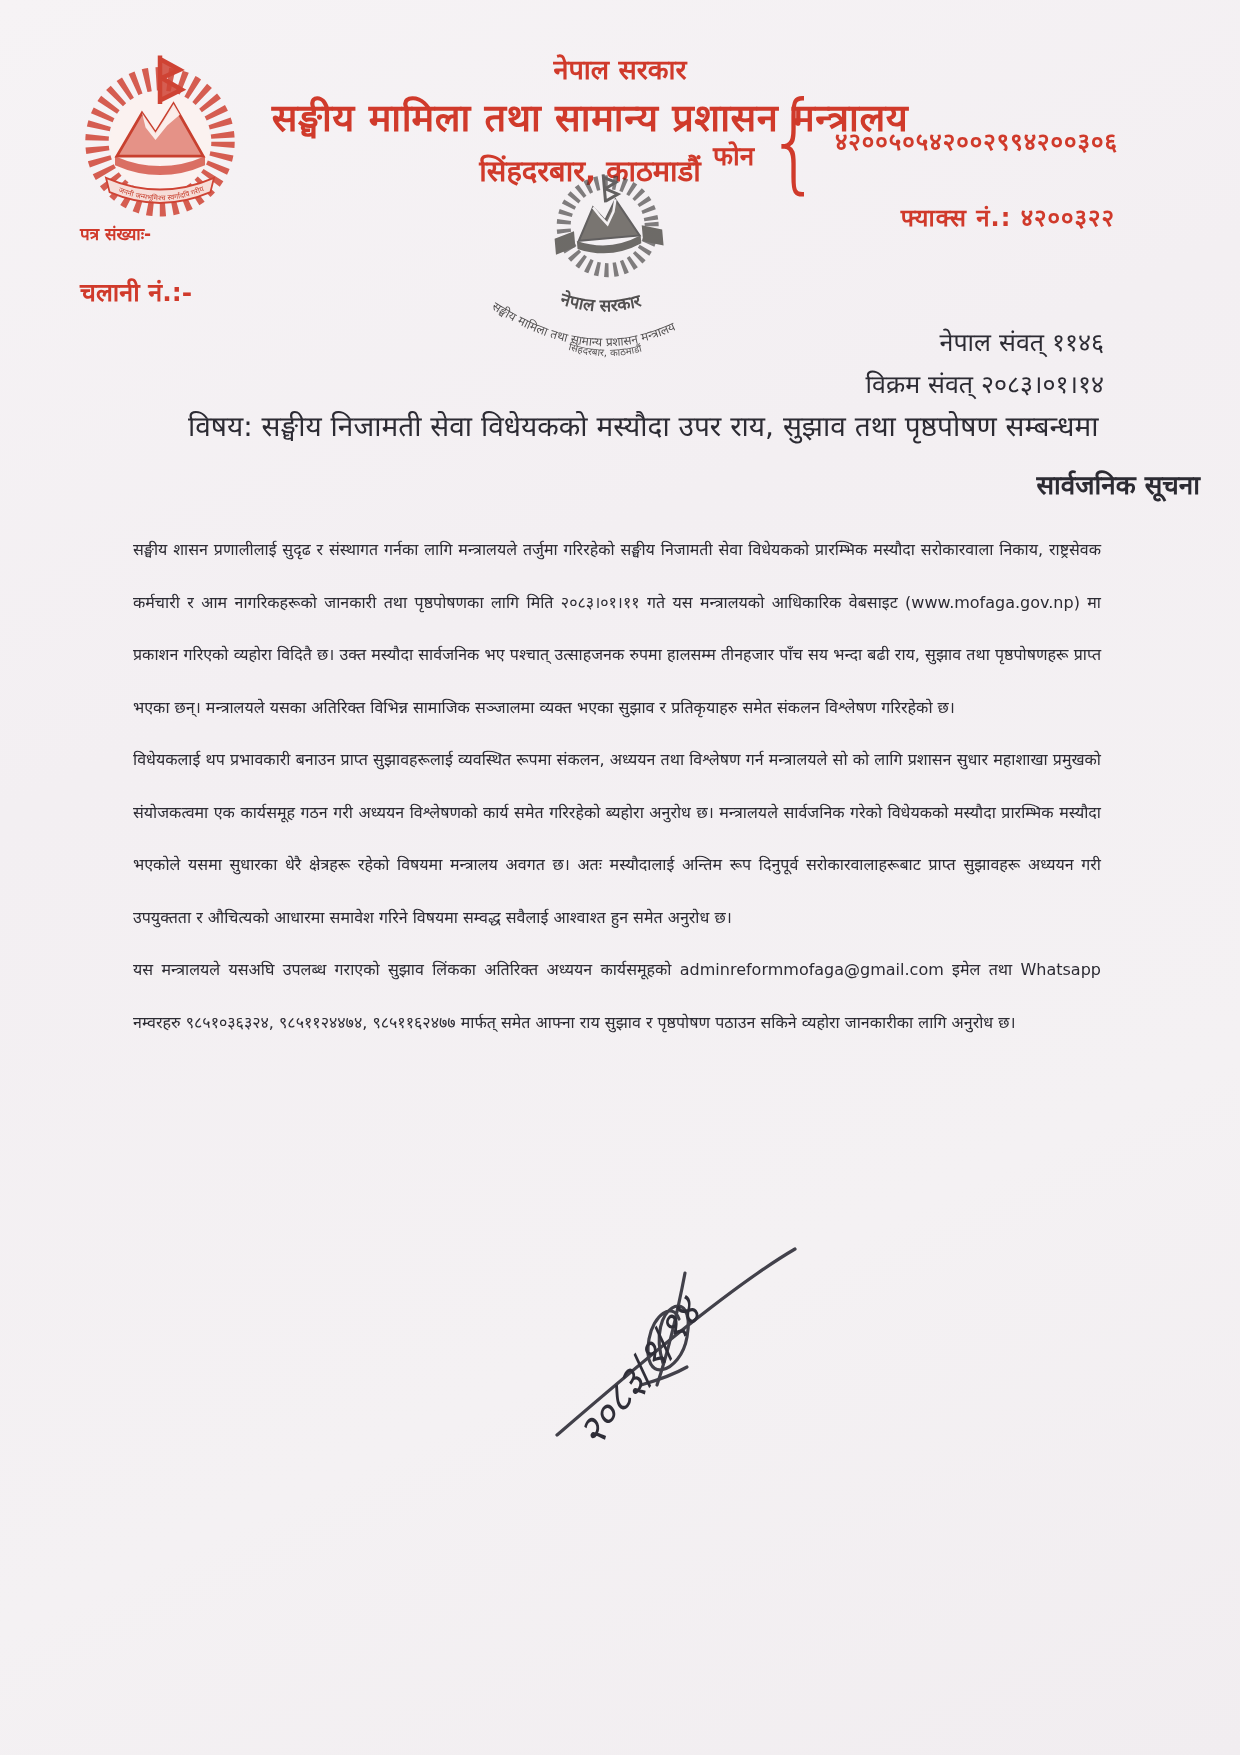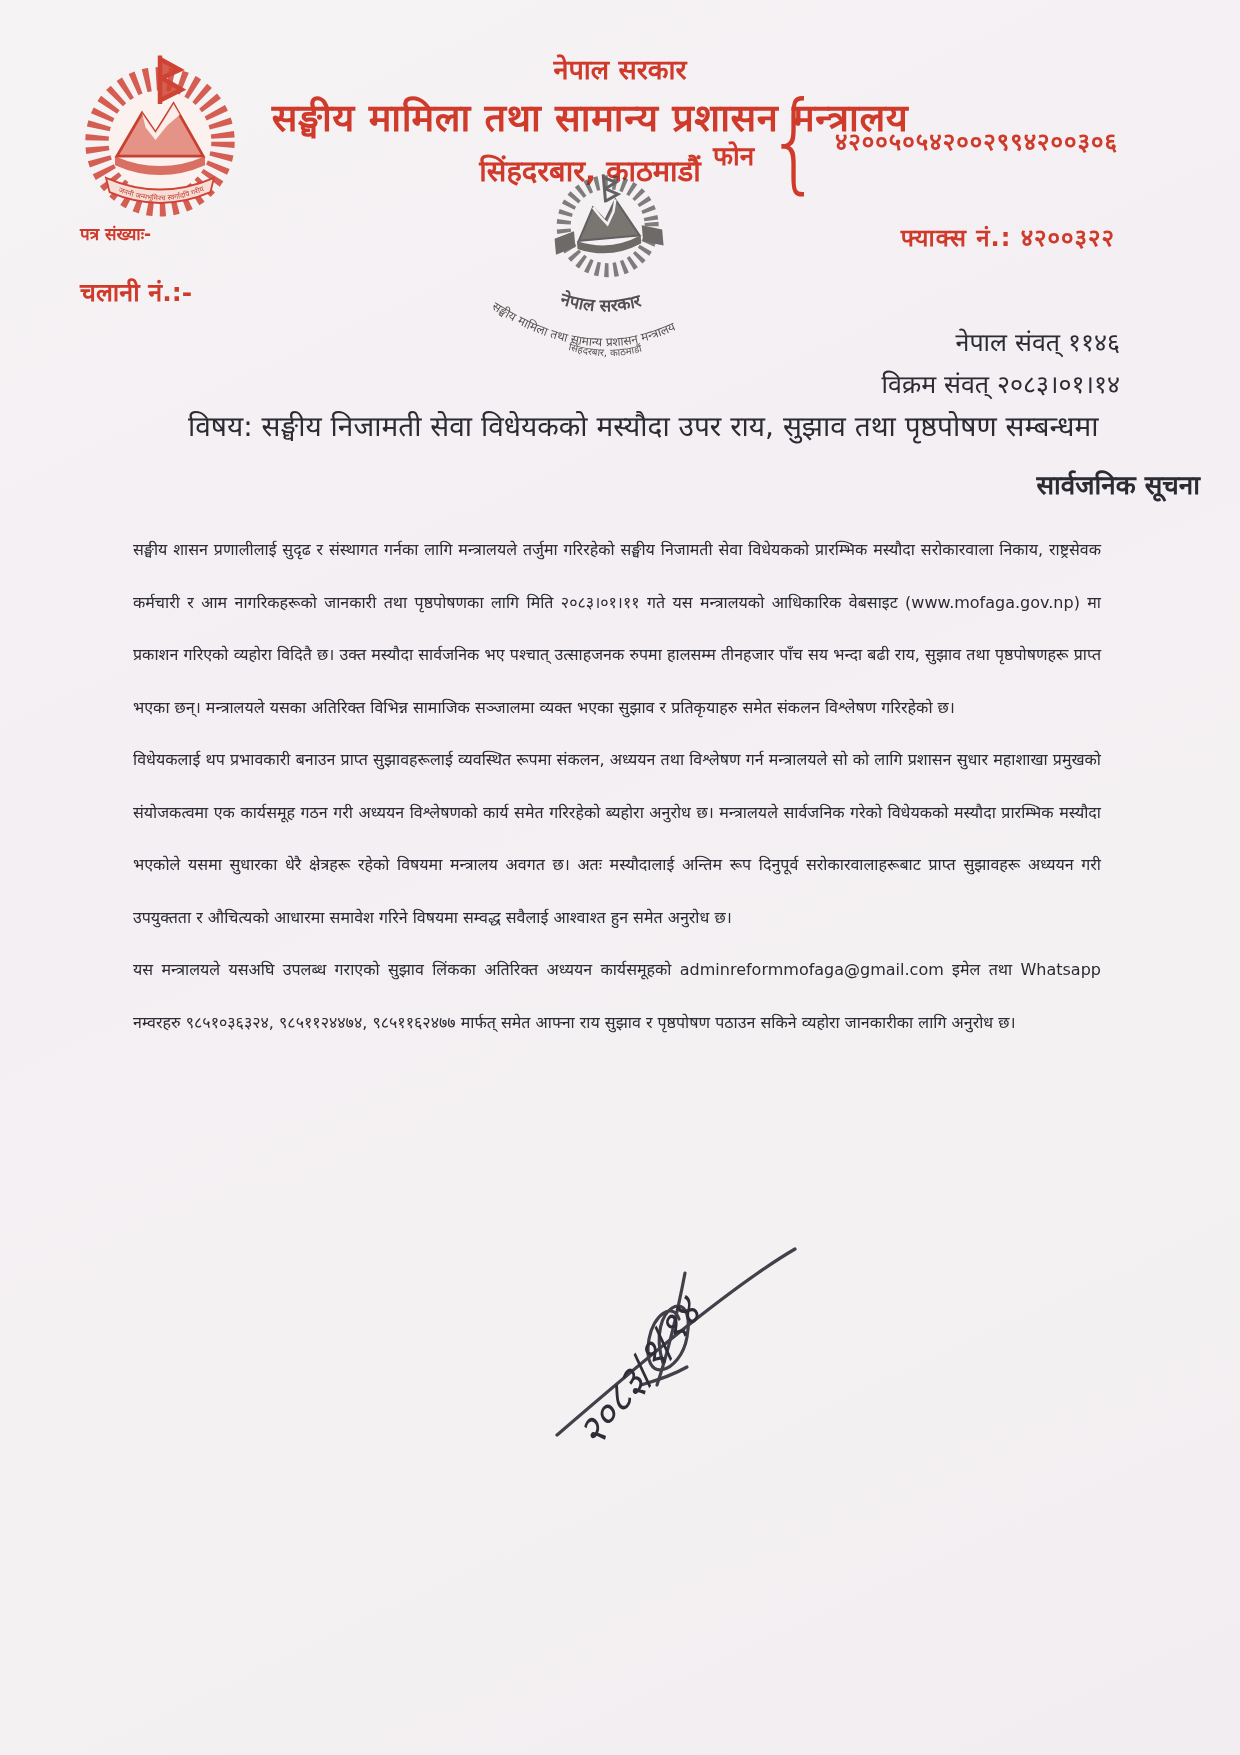--- a/index.html
+++ b/index.html
@@ -31,34 +31,34 @@
   .phone-block {
     position:absolute; top:92px; right:122px;
     display:flex; align-items:center; gap:6px;
   }
   .phone-label { font-size:26px; font-weight:bold; color:#d03a2b; margin-top:26px; }
   .phone-brace { font-size:108px; font-weight:200; color:#d03a2b; line-height:100px; transform:scaleX(.8); }
   .phone-numbers { display:flex; flex-direction:row; }
   .phone-numbers span { font-size:24px; font-weight:bold; color:#d03a2b; line-height:36px; letter-spacing:1px; }
   .fax-line {
     position:absolute; top:200px; right:125px;
-    font-size:24px; font-weight:bold; color:#d03a2b; letter-spacing:1px;margin-top:20px;
+    font-size:24px; font-weight:bold; color:#d03a2b; letter-spacing:1px;
   }
   .ref-line { position:absolute; top:222px; left:80px; font-size:17px; font-weight:bold; color:#d03a2b; }
   .dispatch-line { position:absolute; top:274px; left:80px; font-size:25px; font-weight:bold; color:#d03a2b; }
 
   
   .stamp-wrap {
     position:absolute; top:168px; left:462px; width:300px; height:215px;
     transform:rotate(-5deg); opacity:.88;
   }
 
   
   .dates-block {
-    position:absolute; top:322px; right:120px;
+    position:absolute; top:322px; right:136px;
     text-align:right; font-size:25px; line-height:42px; color:#2c2b33;
   }
   .subject-line {
     position:absolute; top:406px; left:188px; width:930px;
     font-size:28px; color:#2c2b33;
   }
   .notice-title {
     position:absolute; top:466px; left:30px; width:1170px;
     text-align:right; font-size:26px; font-weight:bold; color:#2c2b33;
   }

